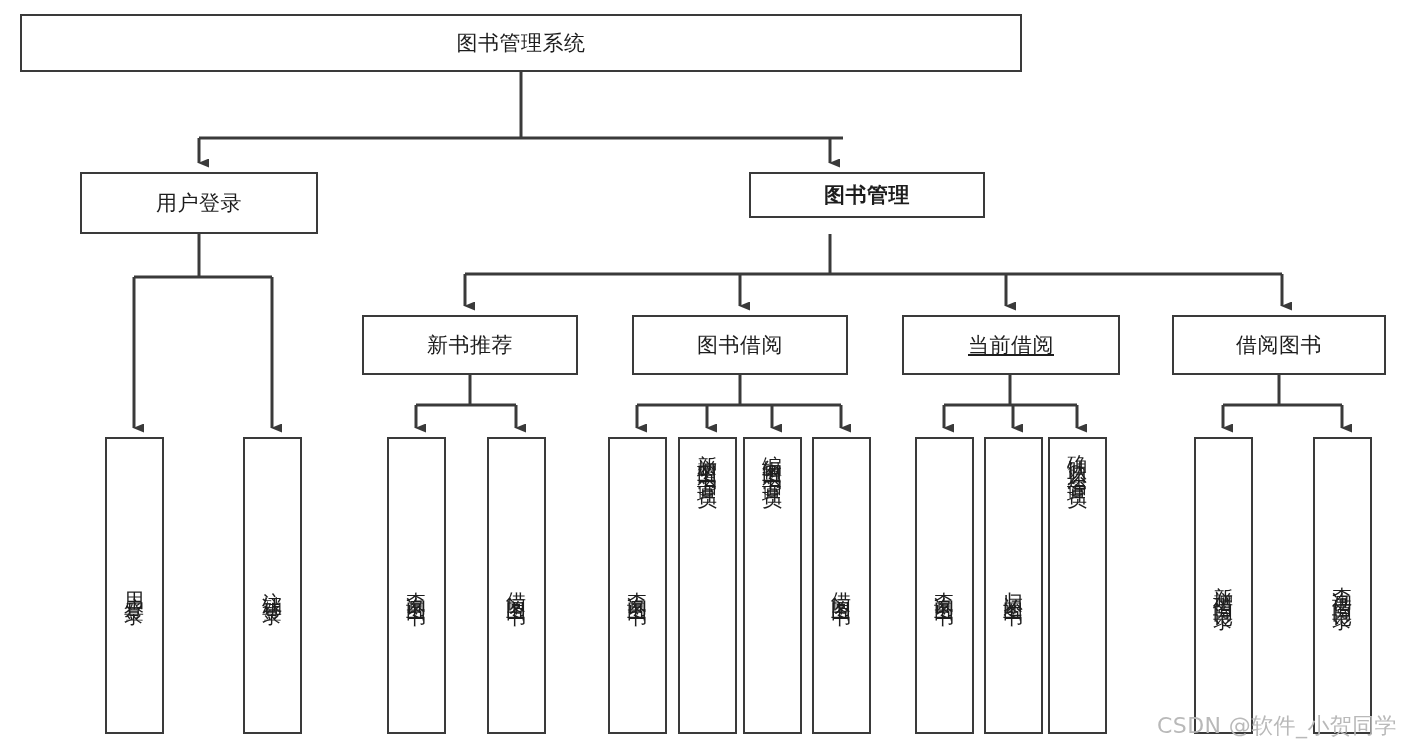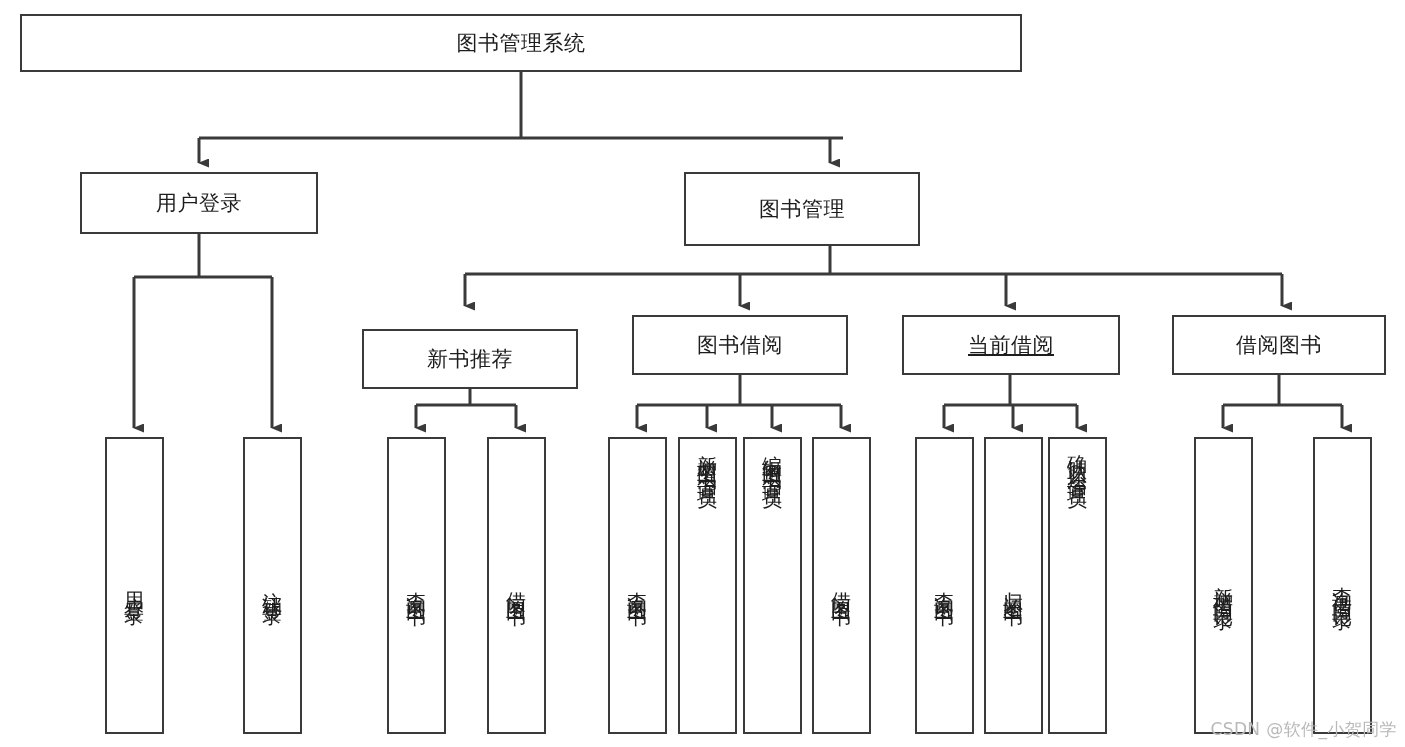--- a/index.html
+++ b/index.html
@@ -50,21 +50,21 @@
     writing-mode: vertical-rl;
     text-orientation: upright;
     letter-spacing: 5px;
     white-space: nowrap;
     line-height: 1;
   }
   .watermark {
     position: absolute;
     right: 8px;
     bottom: 6px;
-    font-size: 17px;
+    font-size: 22px;
     color: #b9b9b9;
     white-space: nowrap;
     letter-spacing: 0.4px;
   }
 </style>
 </head>
 <body>
 
 <div id="canvas">
 
@@ -118,25 +118,25 @@
     </g>
   </svg>
 
   <div class="node horizontal" style="left:20px; top:14px; width:1002px; height:58px;">
     <span>图书管理系统</span>
   </div>
 
   <div class="node horizontal" style="left:80px; top:172px; width:238px; height:62px;">
     <span>用户登录</span>
   </div>
-  <div class="node horizontal" style="left:684px; top:172px; width:236px; height:74px;">
+  <div class="node horizontal" style="left:749px; top:172px; width:236px; height:46px;font-weight:bold;">
     <span>图书管理</span>
   </div>
 
-  <div class="node horizontal" style="left:362px; top:329px; width:216px; height:60px;">
+  <div class="node horizontal" style="left:362px; top:315px; width:216px; height:60px;">
     <span>新书推荐</span>
   </div>
   <div class="node horizontal" style="left:632px; top:315px; width:216px; height:60px;text-align:right;">
     <span>图书借阅</span>
   </div>
   <div class="node horizontal" style="left:902px; top:315px; width:218px; height:60px;text-decoration:underline;">
     <span>当前借阅</span>
   </div>
   <div class="node horizontal" style="left:1172px; top:315px; width:214px; height:60px;">
     <span>借阅图书</span>

